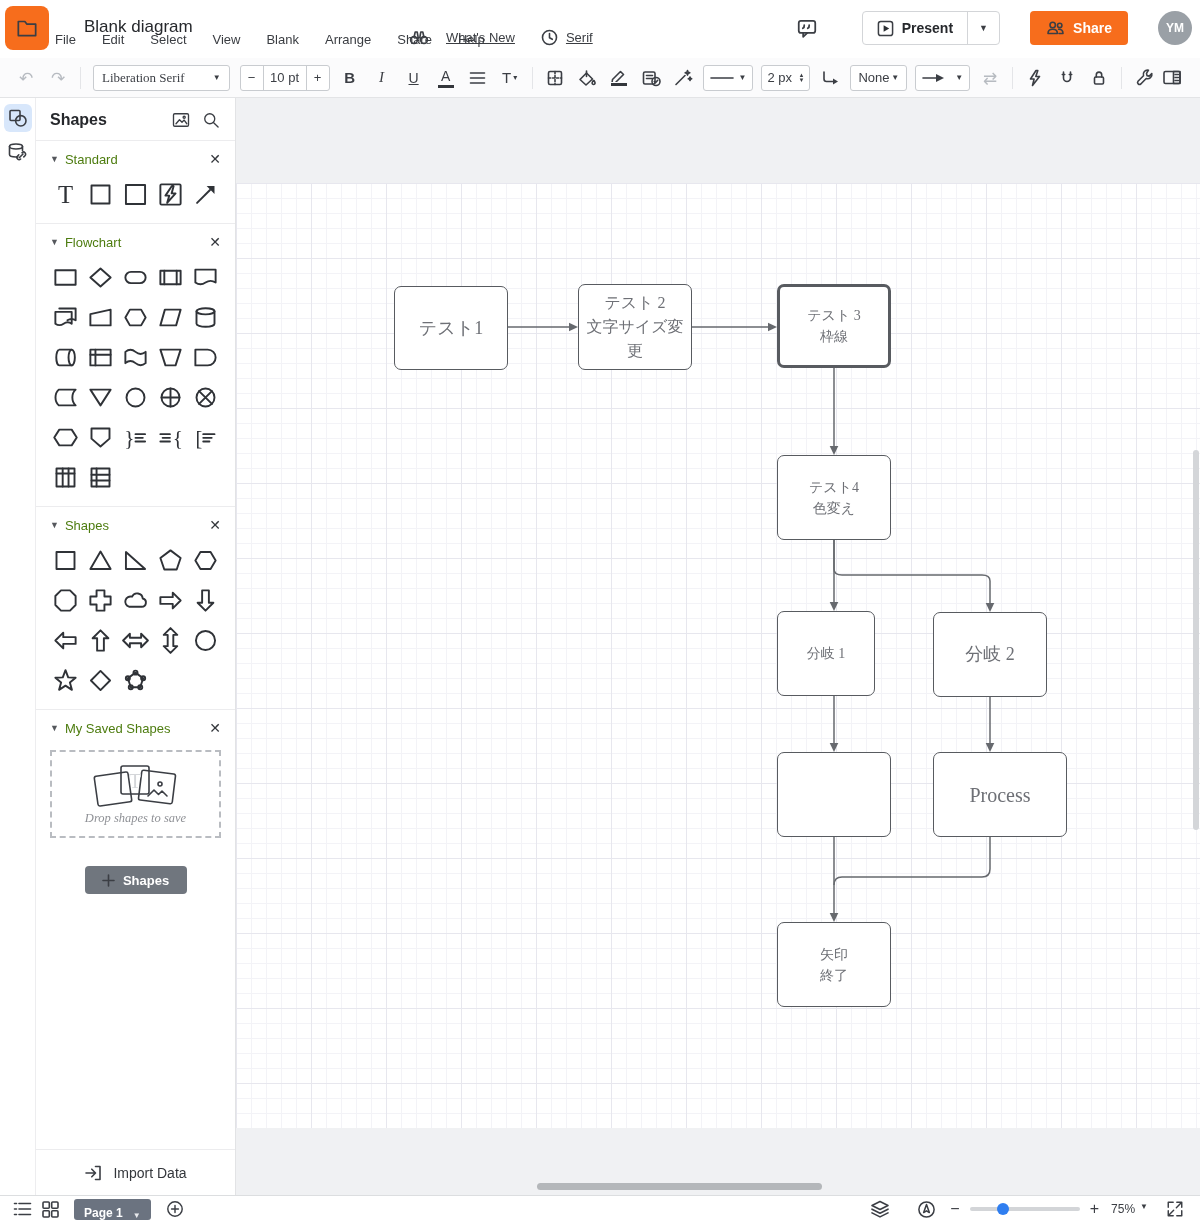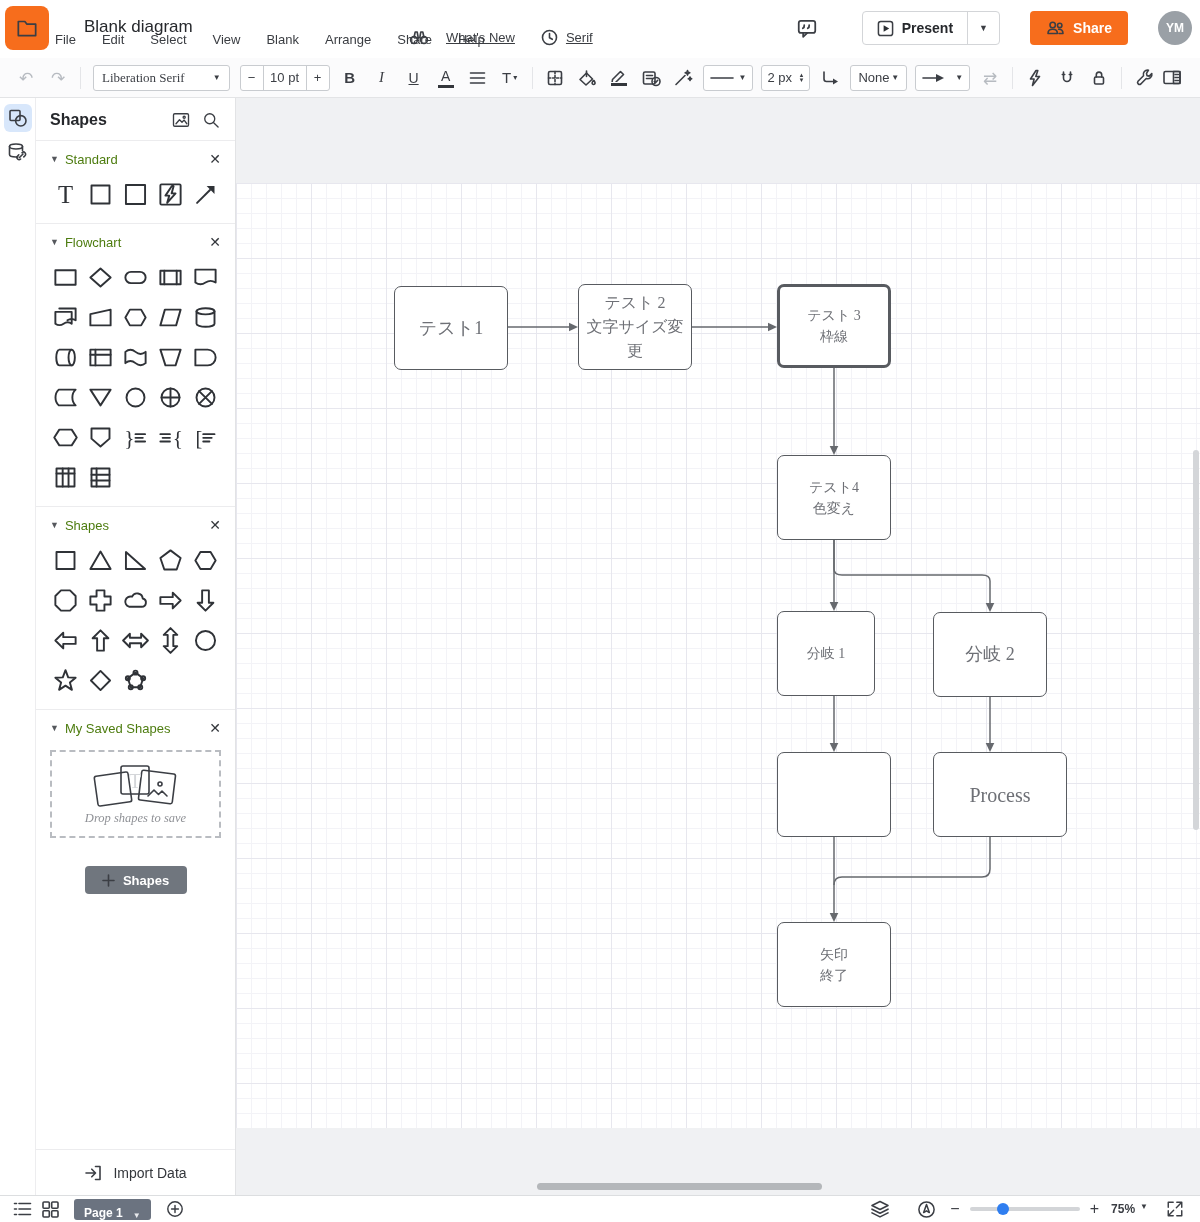--- a/index.html
+++ b/index.html
@@ -88,21 +88,21 @@
   .vscroll { position:absolute; left:957px; top:352px; width:6px; height:380px; background:#d4d6d9; border-radius:4px; }
 
   
   .statusbar { position:absolute; left:0; bottom:0; width:1200px; height:27px; background:#fff; border-top:1px solid #dcdee0; display:flex; align-items:center; padding:0 8px; z-index:4; }
   .sb-btn { display:flex; align-items:center; justify-content:center; margin:0 5px; }
   .page-tab { background:#6b7380; color:#fff; font-size:12px; font-weight:bold; border-radius:3px; height:21px; padding:0 10px; display:flex; align-items:flex-end; gap:10px; margin:0 10px; }
   .page-tab .caret { color:#e8eaed; }
   .sb-right { margin-left:auto; display:flex; align-items:center; }
   .zoom-slider { width:110px; height:4px; background:#d3d5d8; border-radius:2px; position:relative; margin:0 10px; }
   .zoom-thumb { position:absolute; left:30%; top:50%; transform:translate(-50%,-50%); width:12px; height:12px; border-radius:50%; background:#2f7ef0; }
-  .zoom-pct { font-size:12px; color:#3b3e44; display:flex; align-items:flex-start; gap:5px; margin:0 12px;font-weight:bold; }
+  .zoom-pct { font-size:12px; color:#3b3e44; display:flex; align-items:flex-start; gap:5px; margin:0 12px; }
   .pm { font-size:16px; color:#3b3e44; }
 </style>
 </head>
 <body>
 
 <div class="header">
   <div class="logo">
     <svg class="ic" width="26" height="26" viewBox="0 0 24 24">
         <path d="M4 6h6l2 2.5h8V19H4z" fill="#fff" stroke="none"></path>
       </svg>

